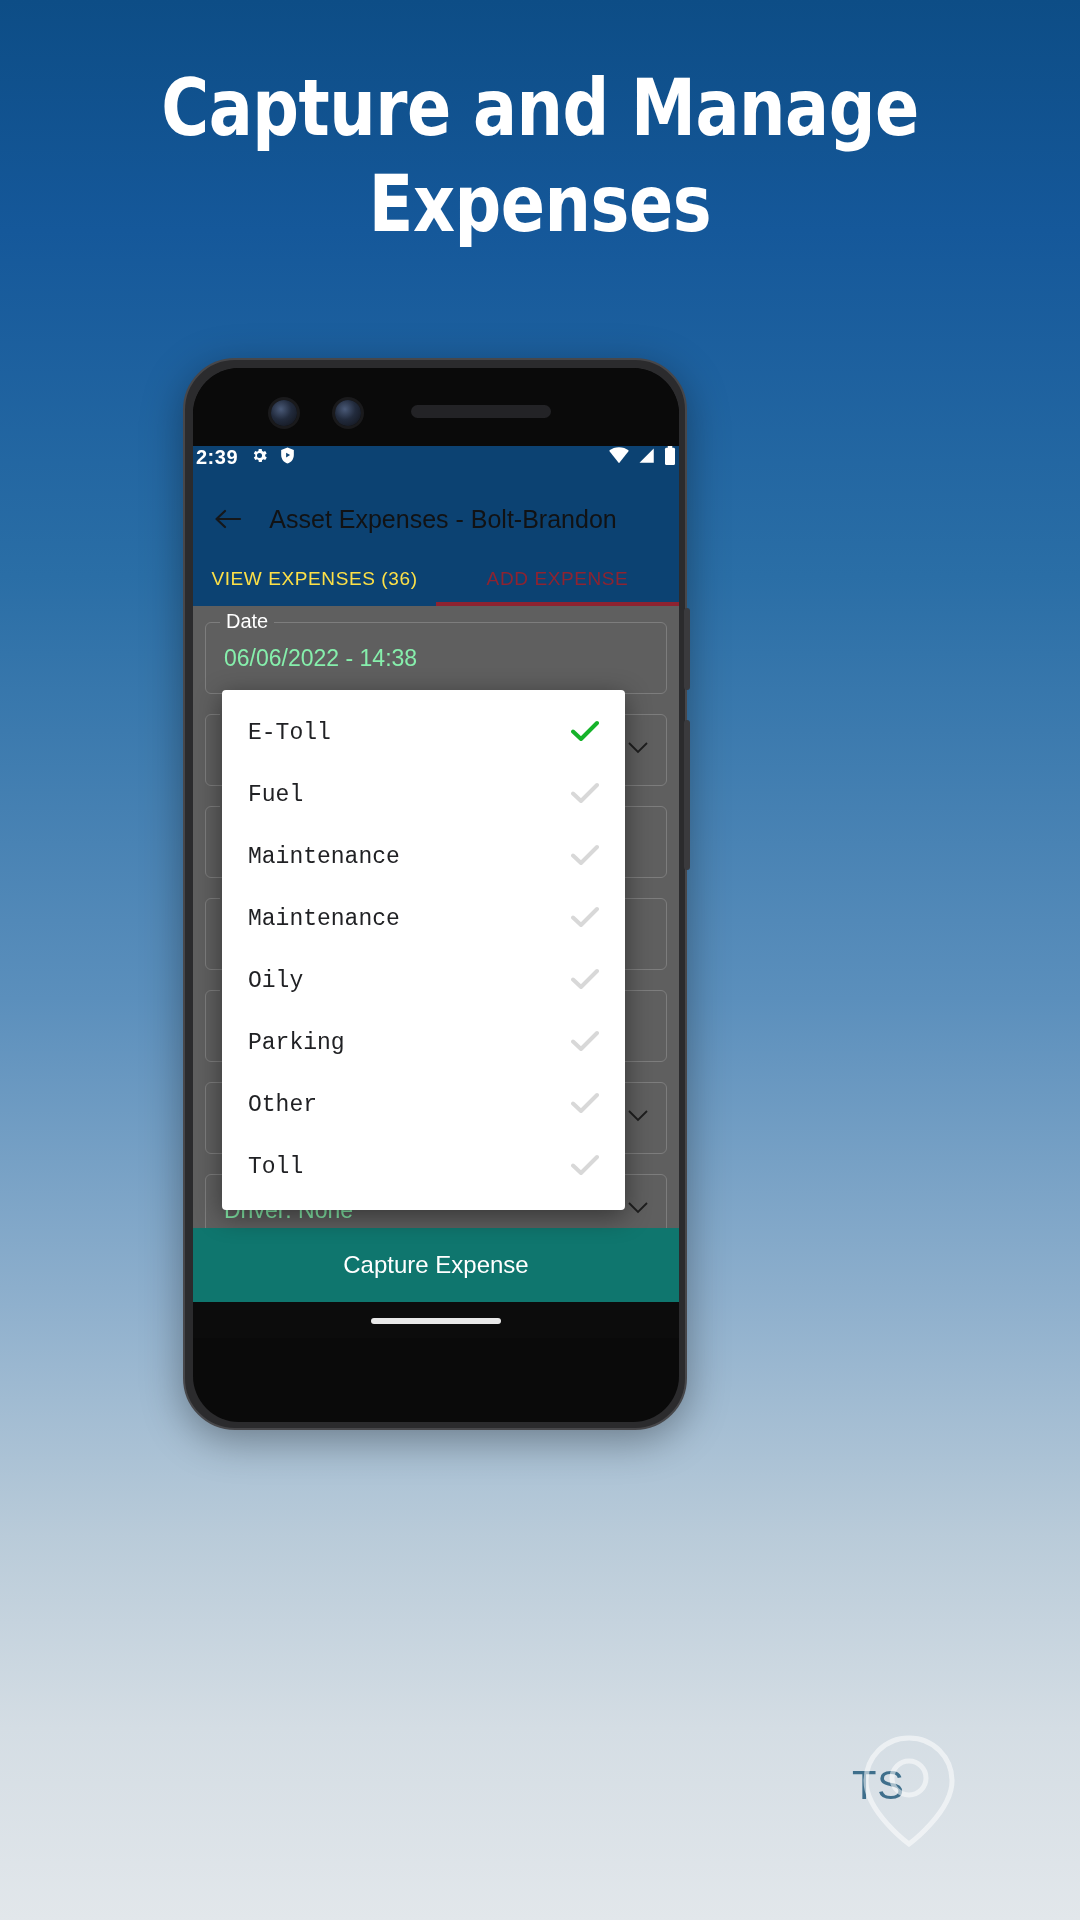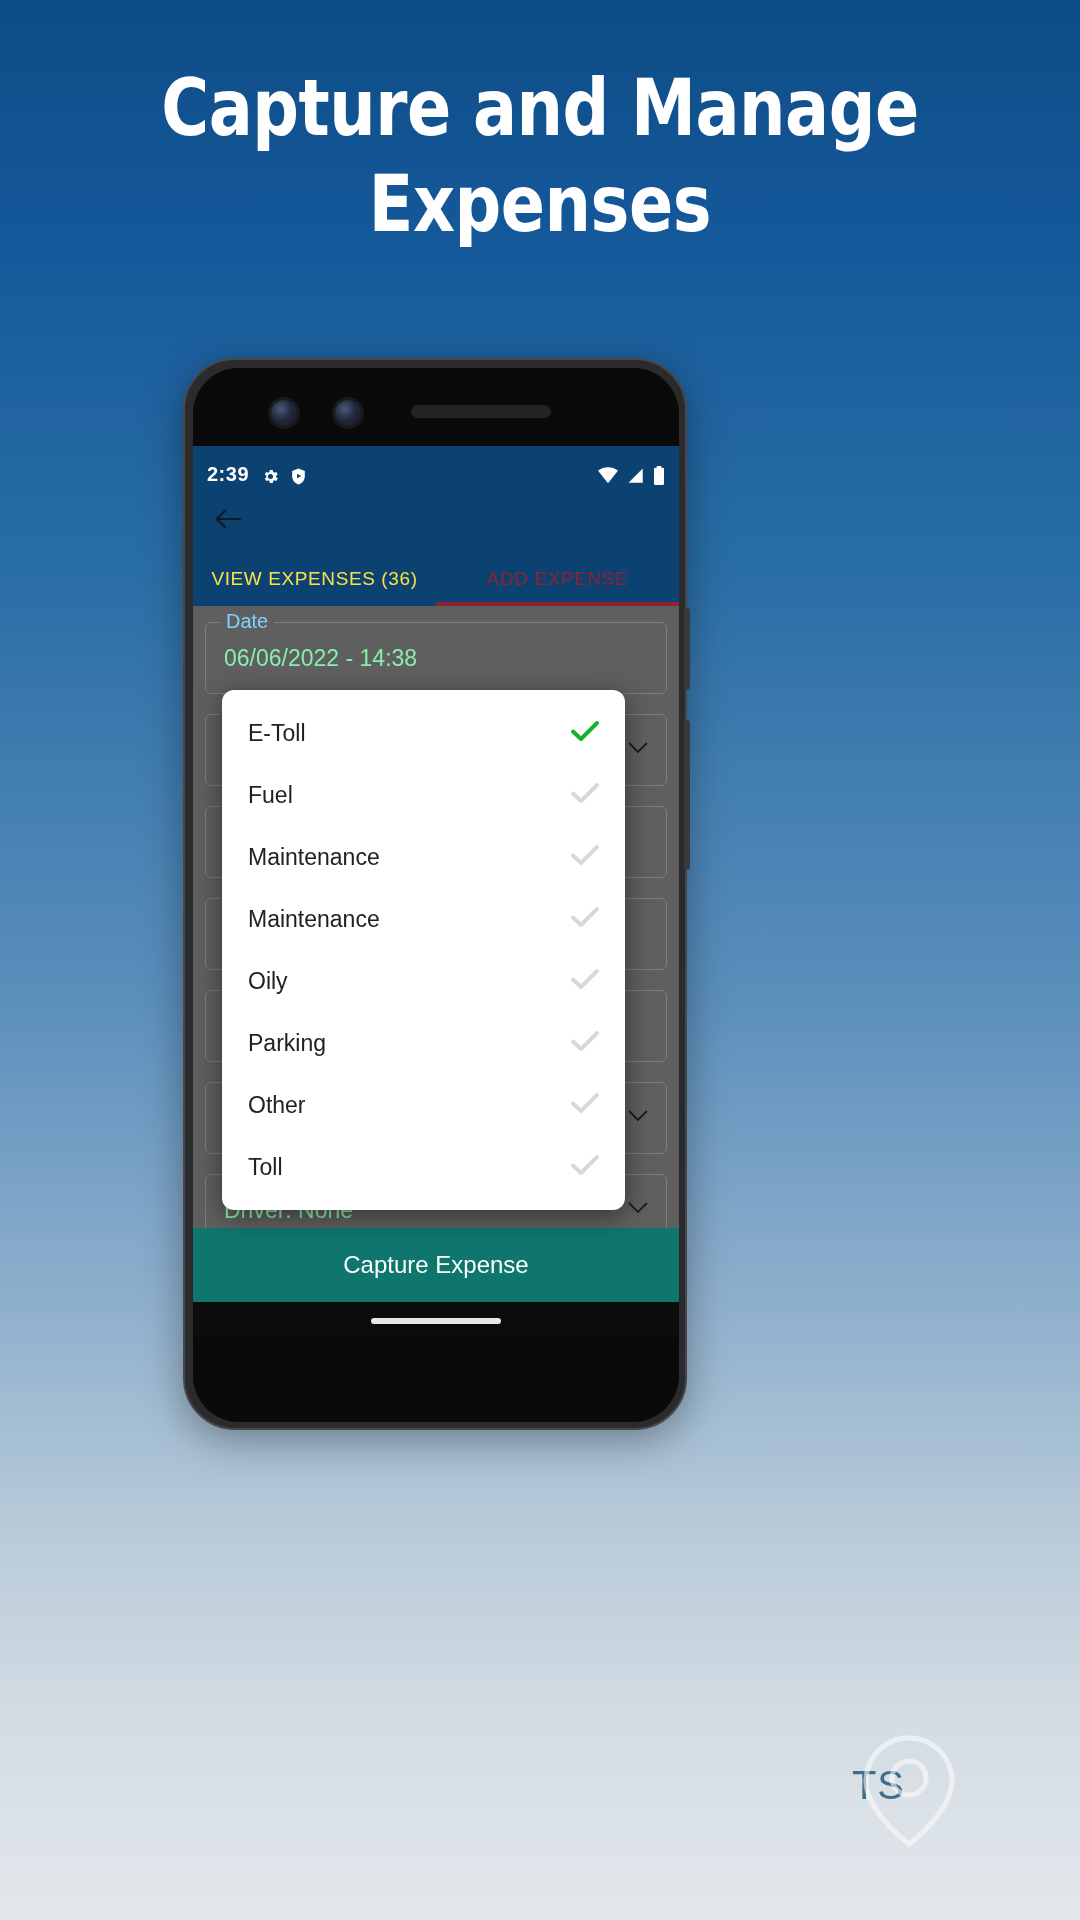--- a/index.html
+++ b/index.html
@@ -70,21 +70,21 @@
   .screen {
     position:absolute; left:0; top:78px;
     width:486px; height:892px;
     background:#5f5f5f;
     overflow:hidden;
   }
 
   
   .statusbar {
     height:40px; background:#0c4272; position:relative;
-    display:flex; align-items:flex-end; padding:0 14px;
+    display:flex; align-items:flex-start; padding:0 3px;
   }
   .sb-time { color:#fff; font-size:20px; font-weight:bold; letter-spacing:0.5px; }
   .sb-icons-left { display:flex; align-items:center; gap:9px; margin-left:12px; }
   .sb-right { margin-left:auto; display:flex; align-items:center; gap:7px; }
 
   
   .appbar { background:#0c4272; height:66px; display:flex; align-items:center; padding:0 18px; }
   .back-arrow { width:34px; height:34px; display:flex; align-items:center; justify-content:center; }
   .appbar-title {
     flex:1; text-align:center; color:#111214;
@@ -103,43 +103,44 @@
 
   
   .form-area { position:relative; background:#5f5f5f; height:732px; padding:16px 12px 0 12px; }
   .field {
     position:relative; border:1px solid #7d7d7d; border-radius:6px;
     height:72px; margin-bottom:20px; padding:0 18px;
     display:flex; align-items:center;
   }
   .field-legend {
     position:absolute; top:-13px; left:14px; background:#5f5f5f; padding:0 6px;
-    font-size:20px; color:#7dd3fc;
+    font-size:20px; color:#ffffff;
   }
   .field-value { font-size:23px; color:#86efac; }
   .field .chev { margin-left:auto; }
 
   .capture-btn {
     position:absolute; left:0; bottom:36px; width:486px; height:74px;
     background:#0f766e; display:flex; align-items:center; justify-content:center;
     color:#ffffff; font-size:24px;
   }
   .nav-pill {
     position:absolute; left:50%; transform:translateX(-50%); bottom:14px;
     width:130px; height:6px; border-radius:3px; background:#e8e8e8;
   }
   .screen-bottom { position:absolute; left:0; bottom:0; width:486px; height:36px; background:#0c0c0c; }
 
   
   .dialog {
     position:absolute; left:29px; top:244px; width:403px;
-    background:#ffffff; border-radius:12px;
+    background:#ffffff; border-radius:4px;
     box-shadow:0 6px 26px rgba(0,0,0,0.45);
     padding:12px 0;
     z-index:20;
+    font-family:Liberation Mono, monospace;
   }
   .d-row {
     height:62px; display:flex; align-items:center;
     padding:0 26px 0 26px;
   }
   .d-label { font-size:23px; color:#202124; }
   .d-check { margin-left:auto; }
 
   
   .ts-logo {
@@ -198,20 +199,21 @@
           </svg>
         </span>
       </div>
 
       <div class="appbar">
         <span class="back-arrow">
           <svg width="30" height="24" viewBox="0 0 30 24">
             <path d="M12 4 3.5 12 12 20M3.5 12H27" stroke="#15171a" stroke-width="2.2" fill="none" stroke-linecap="round" stroke-linejoin="round"></path>
           </svg>
         </span>
+        <span class="appbar-title">Asset Expenses - Bolt-Brandon</span>
       </div>
 
       <div class="tabs">
         <div class="tab inactive">VIEW EXPENSES (36)</div>
         <div class="tab active">ADD EXPENSE</div>
         <div class="tab-indicator"></div>
       </div>
 
       <div class="form-area">
 

